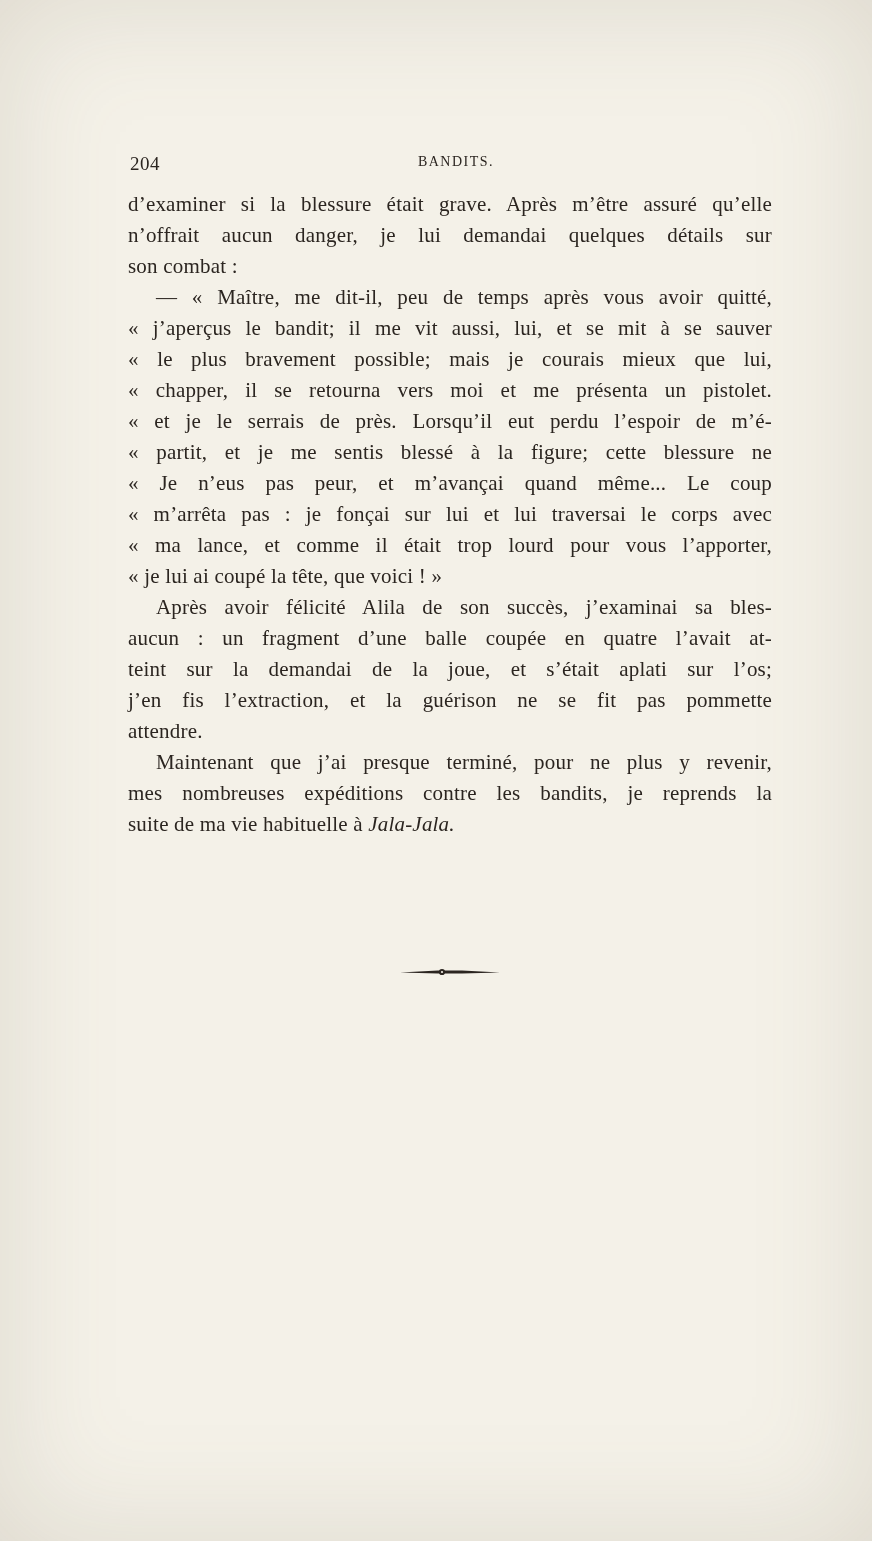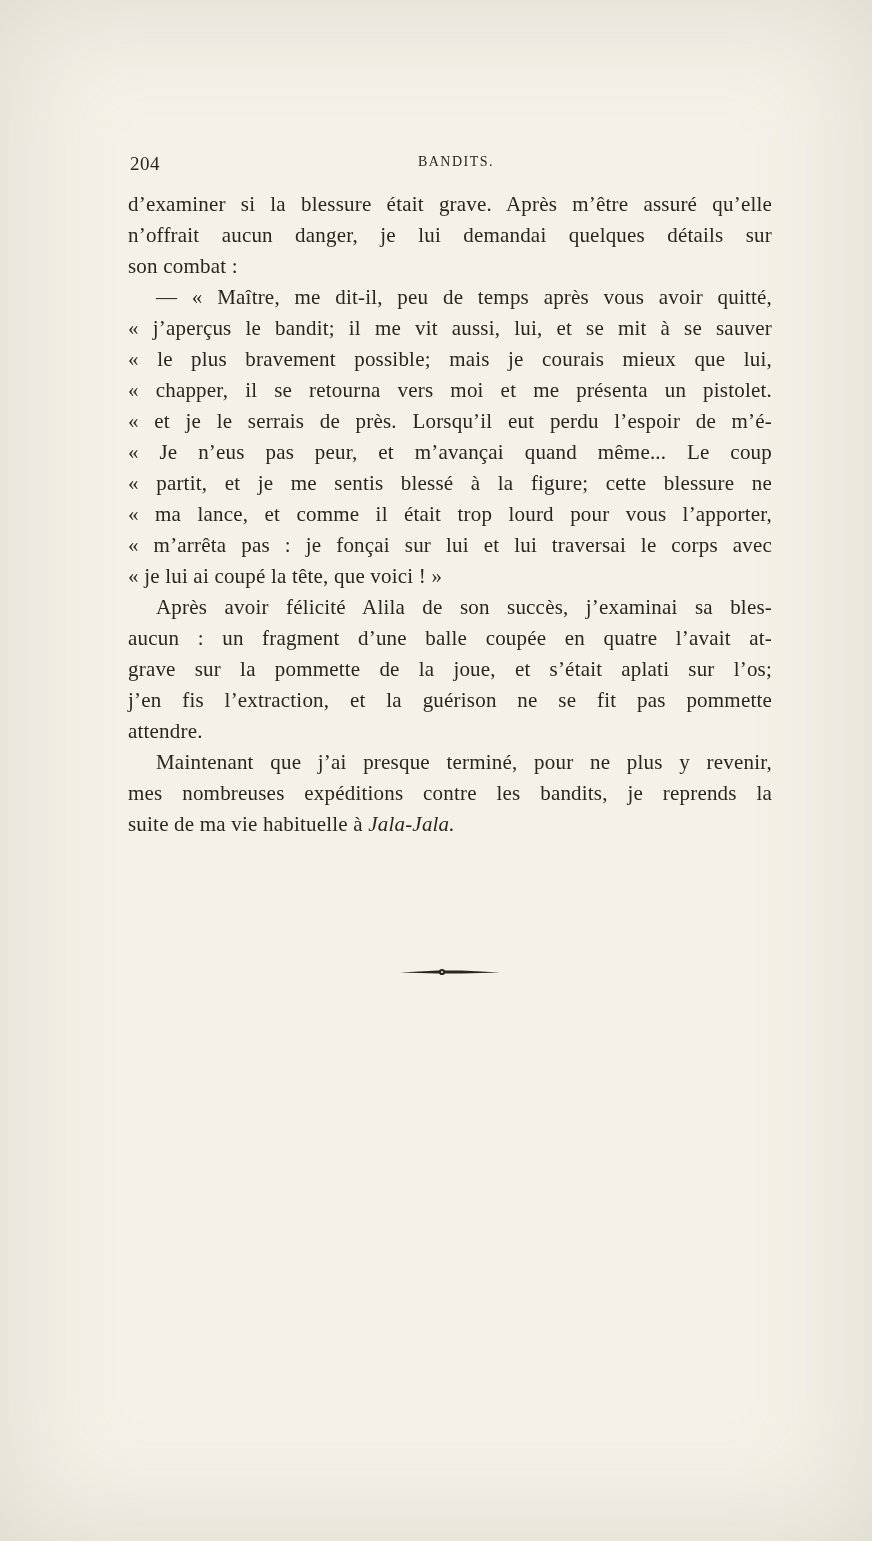--- a/index.html
+++ b/index.html
@@ -89,28 +89,28 @@
 
   <div class="page-body">
       <div class="line j"><span>d’examiner si la blessure était grave. Après m’être assuré qu’elle</span></div>
       <div class="line j"><span>n’offrait aucun danger, je lui demandai quelques détails sur</span></div>
       <div class="line"><span>son combat :</span></div>
       <div class="line j ind"><span>— « Maître, me dit-il, peu de temps après vous avoir quitté,</span></div>
       <div class="line j"><span>« j’aperçus le bandit; il me vit aussi, lui, et se mit à se sauver</span></div>
       <div class="line j"><span>« le plus bravement possible; mais je courais mieux que lui,</span></div>
       <div class="line j"><span>« chapper, il se retourna vers moi et me présenta un pistolet.</span></div>
       <div class="line j"><span>« et je le serrais de près. Lorsqu’il eut perdu l’espoir de m’é-</span></div>
+      <div class="line j"><span>« partit, et je me sentis blessé à la figure; cette blessure ne</span></div>
       <div class="line j"><span>« Je n’eus pas peur, et m’avançai quand même... Le coup</span></div>
-      <div class="line j"><span>« partit, et je me sentis blessé à la figure; cette blessure ne</span></div>
+      <div class="line j"><span>« m’arrêta pas : je fonçai sur lui et lui traversai le corps avec</span></div>
       <div class="line j"><span>« ma lance, et comme il était trop lourd pour vous l’apporter,</span></div>
-      <div class="line j"><span>« m’arrêta pas : je fonçai sur lui et lui traversai le corps avec</span></div>
       <div class="line"><span>« je lui ai coupé la tête, que voici ! »</span></div>
       <div class="line j ind"><span>Après avoir félicité Alila de son succès, j’examinai sa bles-</span></div>
       <div class="line j"><span>aucun : un fragment d’une balle coupée en quatre l’avait at-</span></div>
-      <div class="line j"><span>grave sur la pommette de la joue, et s’était aplati sur l’os;</span></div>
+      <div class="line j"><span>teint sur la demandai de la joue, et s’était aplati sur l’os;</span></div>
       <div class="line j"><span>j’en fis l’extraction, et la guérison ne se fit pas pommette</span></div>
       <div class="line"><span>attendre.</span></div>
       <div class="line j ind"><span>Maintenant que j’ai presque terminé, pour ne plus y revenir,</span></div>
       <div class="line j"><span>mes nombreuses expéditions contre les bandits, je reprends la</span></div>
       <div class="line"><span>suite de ma vie habituelle à </span><span class="it">Jala-Jala.</span></div>
     </div>
 
   <div class="divider-wrap">
     <svg width="100" height="12" viewBox="0 0 100 12">
       <polygon points="0,6.5 38,4.6 62,4.6 100,6.5 62,7.4 38,7.4" fill="#2b2520"></polygon>

